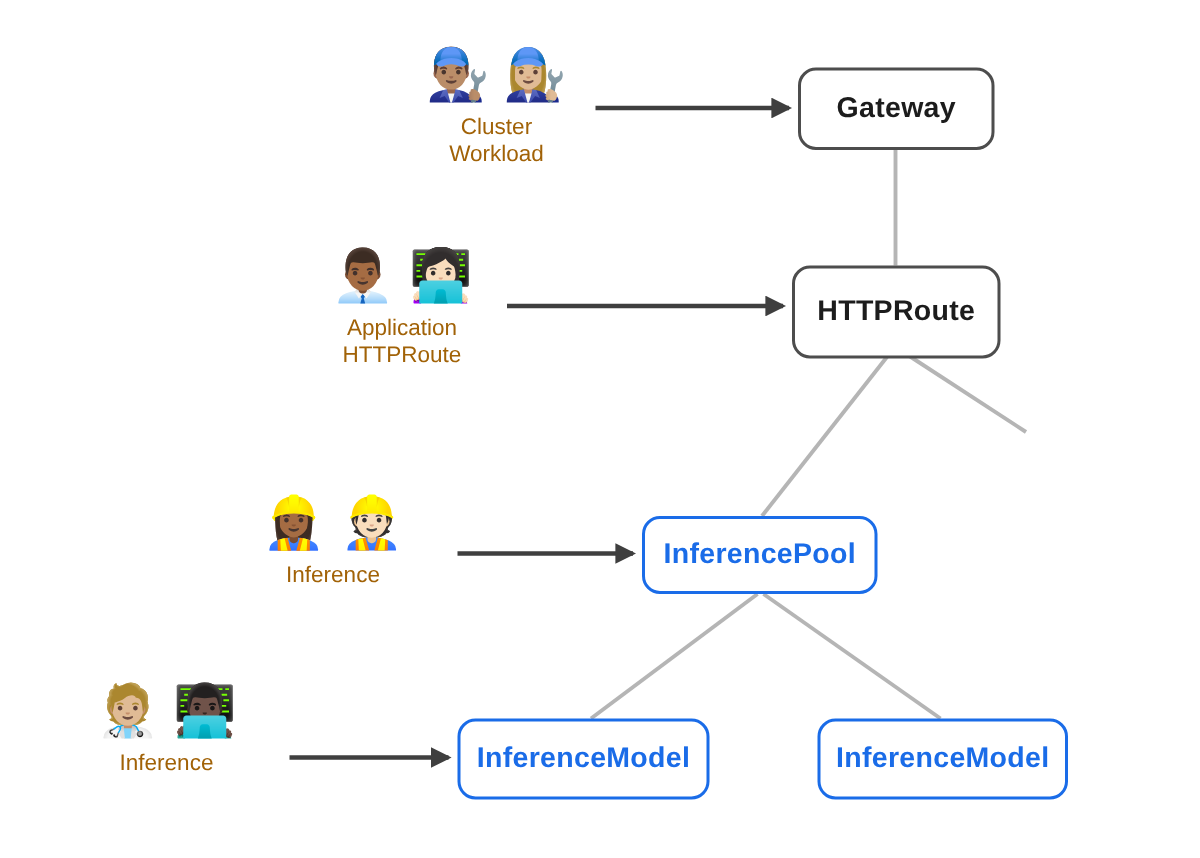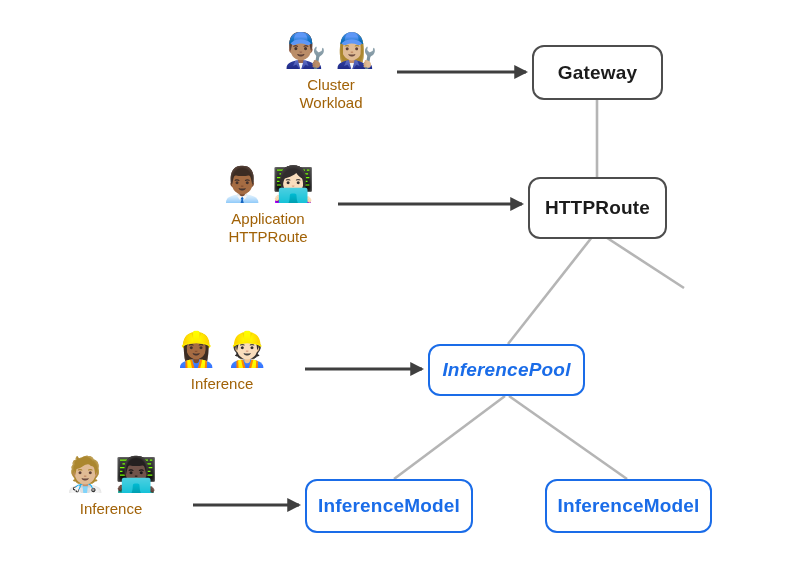--- a/index.html
+++ b/index.html
@@ -88,21 +88,21 @@
       <line x1="305" y1="369" x2="422" y2="369" marker-end="url(#arrowhead)"></line>
       <line x1="193" y1="505" x2="299" y2="505" marker-end="url(#arrowhead)"></line>
     </g>
   </svg>
 
   <div class="node dark" style="left:532px; top:45px; width:131px; height:55px;">Gateway</div>
 
   <div class="node dark" style="left:528px; top:177px; width:139px; height:62px;">HTTPRoute</div>
 
 
-  <div class="node blue" style="left:428px; top:344px; width:157px; height:52px;font-style:italic;">InferencePool</div>
+  <div class="node blue" style="left:428px; top:344px; width:157px; height:52px;">InferencePool</div>
 
   <div class="node blue" style="left:305px; top:479px; width:168px; height:54px;">InferenceModel</div>
 
   <div class="node blue" style="left:545px; top:479px; width:167px; height:54px;">InferenceModel</div>
 
   <div class="actor" style="left:258px; top:28px; width:146px;">
     <div class="emoji">👨🏽‍🔧 👩🏼‍🔧</div>
     <div class="caption">
       <div>Cluster</div>
       <div>Workload</div>

